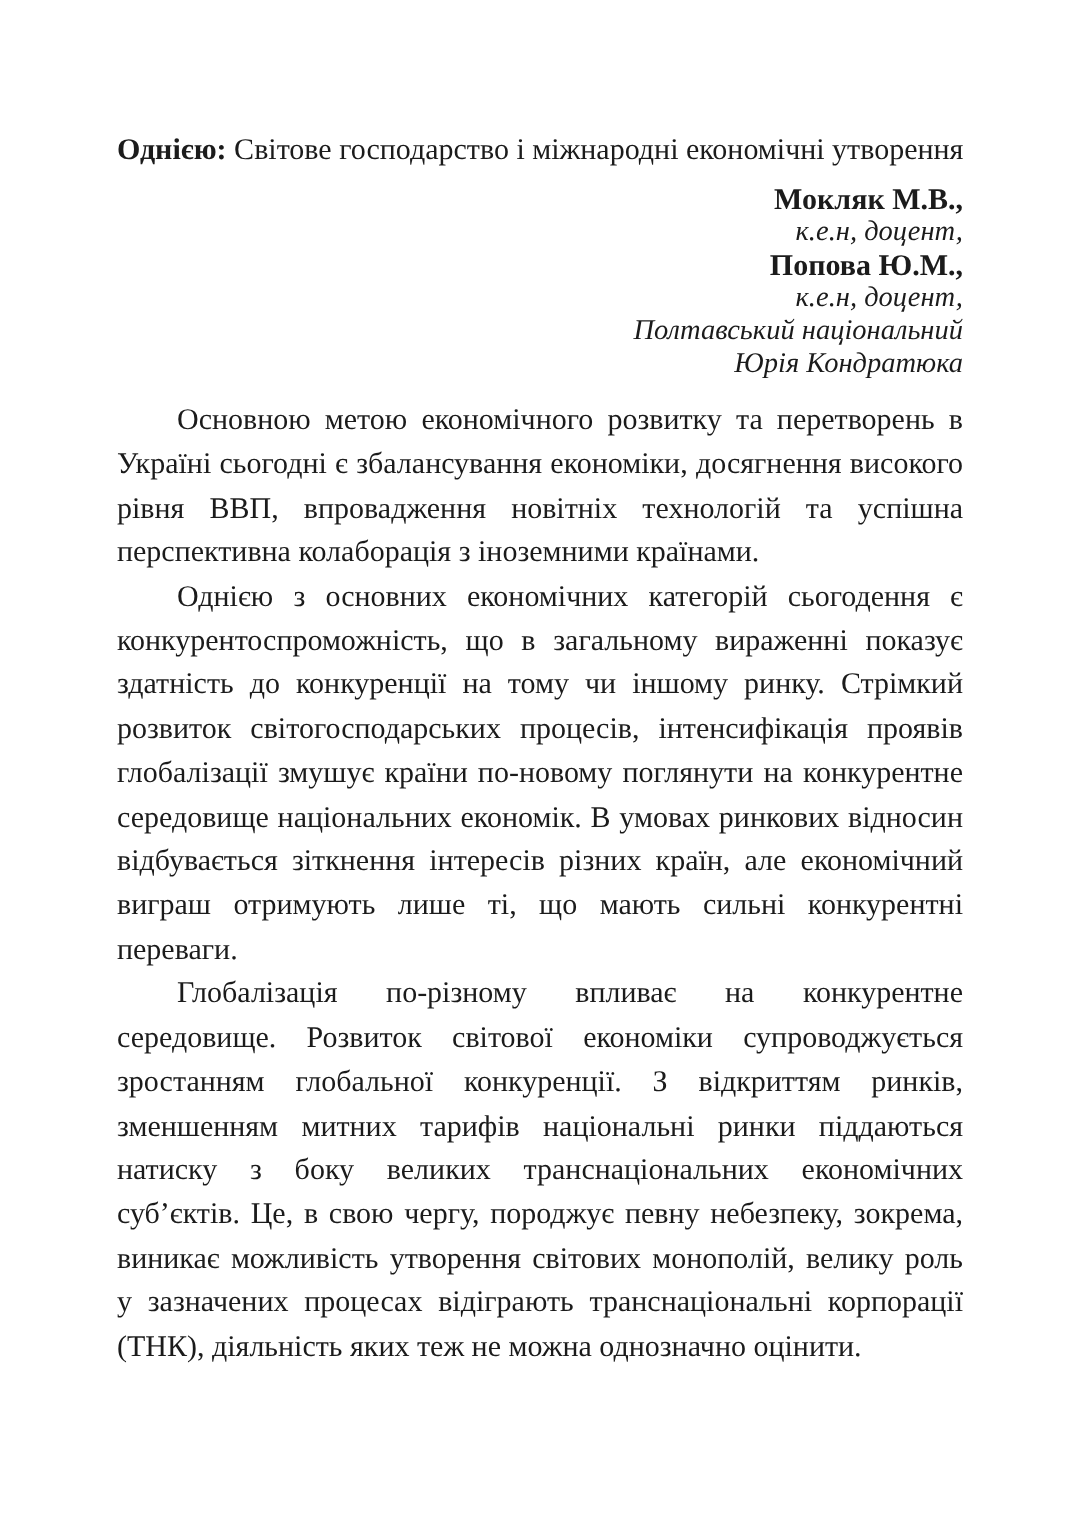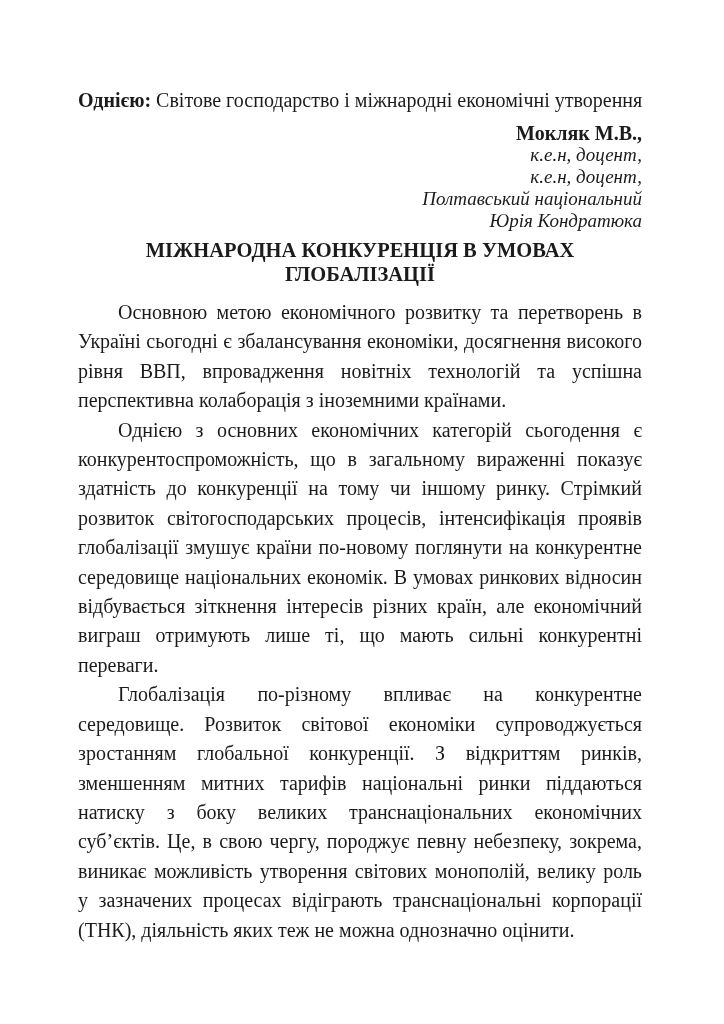--- a/index.html
+++ b/index.html
@@ -66,26 +66,26 @@
 <body>
 
 <div class="page">
   <div class="content">
 
     <div class="section-line"><span class="section-label">Однією:</span><span> Світове господарство і міжнародні економічні утворення</span></div>
 
     <div class="authors-block">
       <div class="author-name">Мокляк М.В.,</div>
       <div class="author-role">к.е.н, доцент,</div>
+      <div class="author-name">Попова Ю.М.,</div>
       <div class="author-role">к.е.н, доцент,</div>
       <div class="affil-line">Полтавський національний</div>
       <div class="affil-line">Юрія Кондратюка</div>
     </div>
 
-    <div class="doc-title">МІЖНАРОДНА КОНКУРЕНЦІЯ В УМОВАХ ГЛОБАЛІЗАЦІЇ</div>
 
     <div class="body-text">
       <p>Основною метою економічного розвитку та перетворень в Україні сьогодні є збалансування економіки, досягнення високого рівня ВВП, впровадження новітніх технологій та успішна перспективна колаборація з іноземними країнами.</p>
       <p>Однією з основних економічних категорій сьогодення є конкурентоспроможність, що в загальному вираженні показує здатність до конкуренції на тому чи іншому ринку. Стрімкий розвиток світогосподарських процесів, інтенсифікація проявів глобалізації змушує країни по-новому поглянути на конкурентне середовище національних економік. В умовах ринкових відносин відбувається зіткнення інтересів різних країн, але економічний виграш отримують лише ті, що мають сильні конкурентні переваги.</p>
       <p>Глобалізація по-різному впливає на конкурентне середовище. Розвиток світової економіки супроводжується зростанням глобальної конкуренції. З відкриттям ринків, зменшенням митних тарифів національні ринки піддаються натиску з боку великих транснаціональних економічних суб’єктів. Це, в свою чергу, породжує певну небезпеку, зокрема, виникає можливість утворення світових монополій, велику роль у зазначених процесах відіграють транснаціональні корпорації (ТНК), діяльність яких теж не можна однозначно оцінити.</p>
     </div>
 
   </div>
 </div>
 

